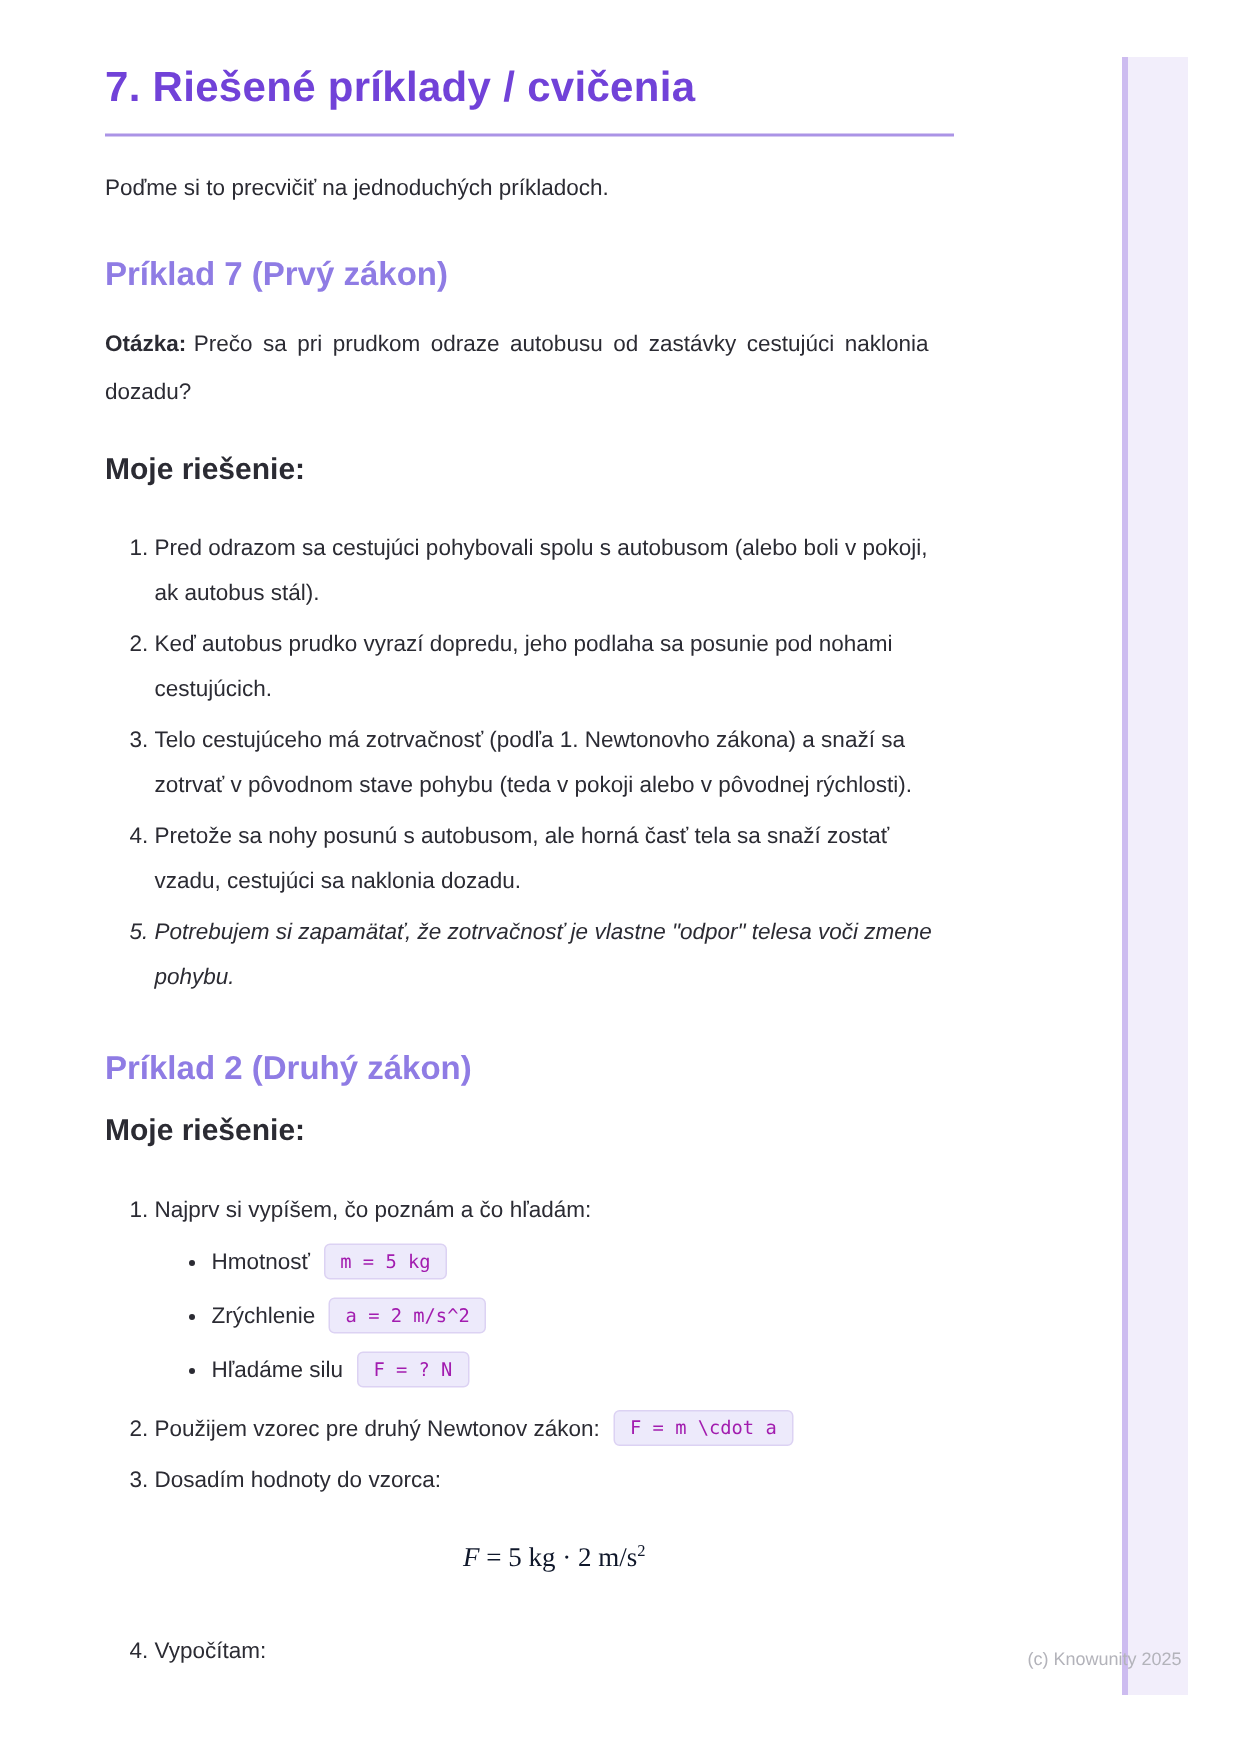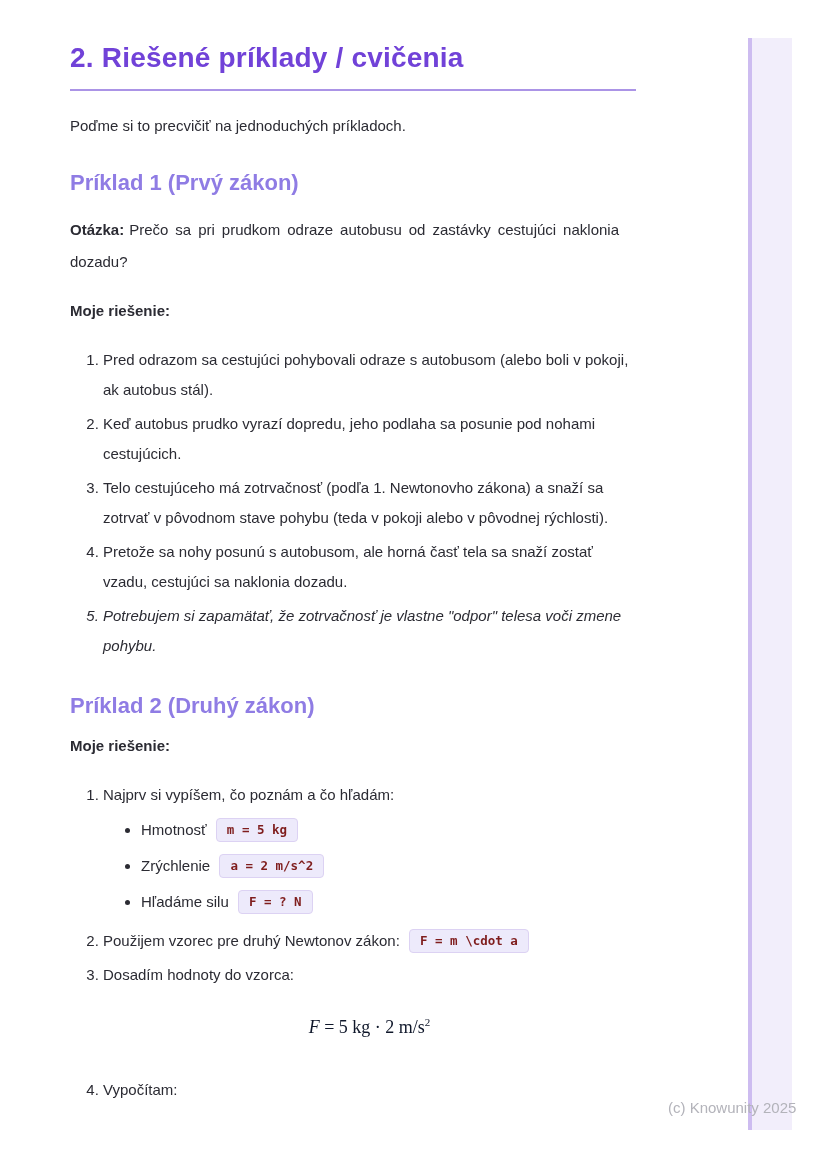--- a/index.html
+++ b/index.html
@@ -44,21 +44,21 @@
   }
   p.question {
     margin: 0 17px 24px 0;
     font-size: 15px;
     line-height: 2.15;
     text-align: justify;
   }
   p.question strong { margin-right: 5px; }
   p.solution-label {
     margin: 0 0 26px 0;
-    font-size: 15px;
+    font-size: 20px;
     font-weight: 700;
   }
   ol.steps {
     margin: 0 0 10px 0;
     padding-left: 33px;
     font-size: 15px;
   }
   ol.steps > li {
     line-height: 30px;
     margin-bottom: 4px;
@@ -67,22 +67,22 @@
   ul.bullets {
     list-style: disc;
     margin: 2px 0 8px 0;
     padding-left: 38px;
   }
   ul.bullets > li { margin: 4px 0; line-height: 32px; }
   code.chip {
     display: inline-block;
     font-family: "DejaVu Sans Mono", monospace;
     font-size: 12.5px;
-    font-weight: 700;
-    color: #7f1d1d;
+    font-weight: 400;
+    color: #a21caf;
     background: #edeafb;
     border: 1px solid #dcd2f3;
     border-radius: 4px;
     padding: 2px 10px;
     margin-left: 5px;
     line-height: 18px;
     vertical-align: 1px;
   }
   .math {
     text-align: center;
@@ -99,53 +99,53 @@
     left: 748px;
     top: 38px;
     width: 44px;
     height: 1092px;
     background: #f2eefb;
     border-left: 4px solid #cdbcf0;
     z-index: 0;
   }
   .watermark {
     position: absolute;
-    left: 668px;
+    left: 685px;
     top: 1099px;
-    font-size: 15px;
+    font-size: 12px;
     color: #b3b3ba;
     z-index: 2;
     white-space: nowrap;
   }
 </style>
 </head>
 <body>
 
 <div class="edge-bar"></div>
 <div class="watermark">(c) Knowunity 2025</div>
 
 <div class="content">
 
-  <h1 class="page-title">2. Riešené príklady / cvičenia</h1>
+  <h1 class="page-title">7. Riešené príklady / cvičenia</h1>
   <hr class="title-rule">
 
   <p class="intro">Poďme si to precvičiť na jednoduchých príkladoch.</p>
 
-  <h2 class="example-heading">Príklad 1 (Prvý zákon)</h2>
+  <h2 class="example-heading">Príklad 7 (Prvý zákon)</h2>
 
   <p class="question">
     <strong>Otázka:</strong><span>Prečo sa pri prudkom odraze autobusu od zastávky cestujúci naklonia dozadu?</span>
   </p>
 
   <p class="solution-label">
     <strong>Moje riešenie:</strong>
   </p>
 
   <ol class="steps">
-    <li>Pred odrazom sa cestujúci pohybovali odraze s autobusom (alebo boli v pokoji, ak autobus stál).</li>
+    <li>Pred odrazom sa cestujúci pohybovali spolu s autobusom (alebo boli v pokoji, ak autobus stál).</li>
     <li>Keď autobus prudko vyrazí dopredu, jeho podlaha sa posunie pod nohami cestujúcich.</li>
     <li>Telo cestujúceho má zotrvačnosť (podľa 1. Newtonovho zákona) a snaží sa zotrvať v pôvodnom stave pohybu (teda v pokoji alebo v pôvodnej rýchlosti).</li>
     <li>Pretože sa nohy posunú s autobusom, ale horná časť tela sa snaží zostať vzadu, cestujúci sa naklonia dozadu.</li>
     <li class="italic">Potrebujem si zapamätať, že zotrvačnosť je vlastne "odpor" telesa voči zmene pohybu.</li>
   </ol>
 
   <h2 class="example-heading">Príklad 2 (Druhý zákon)</h2>
 
 
   <p class="solution-label">

